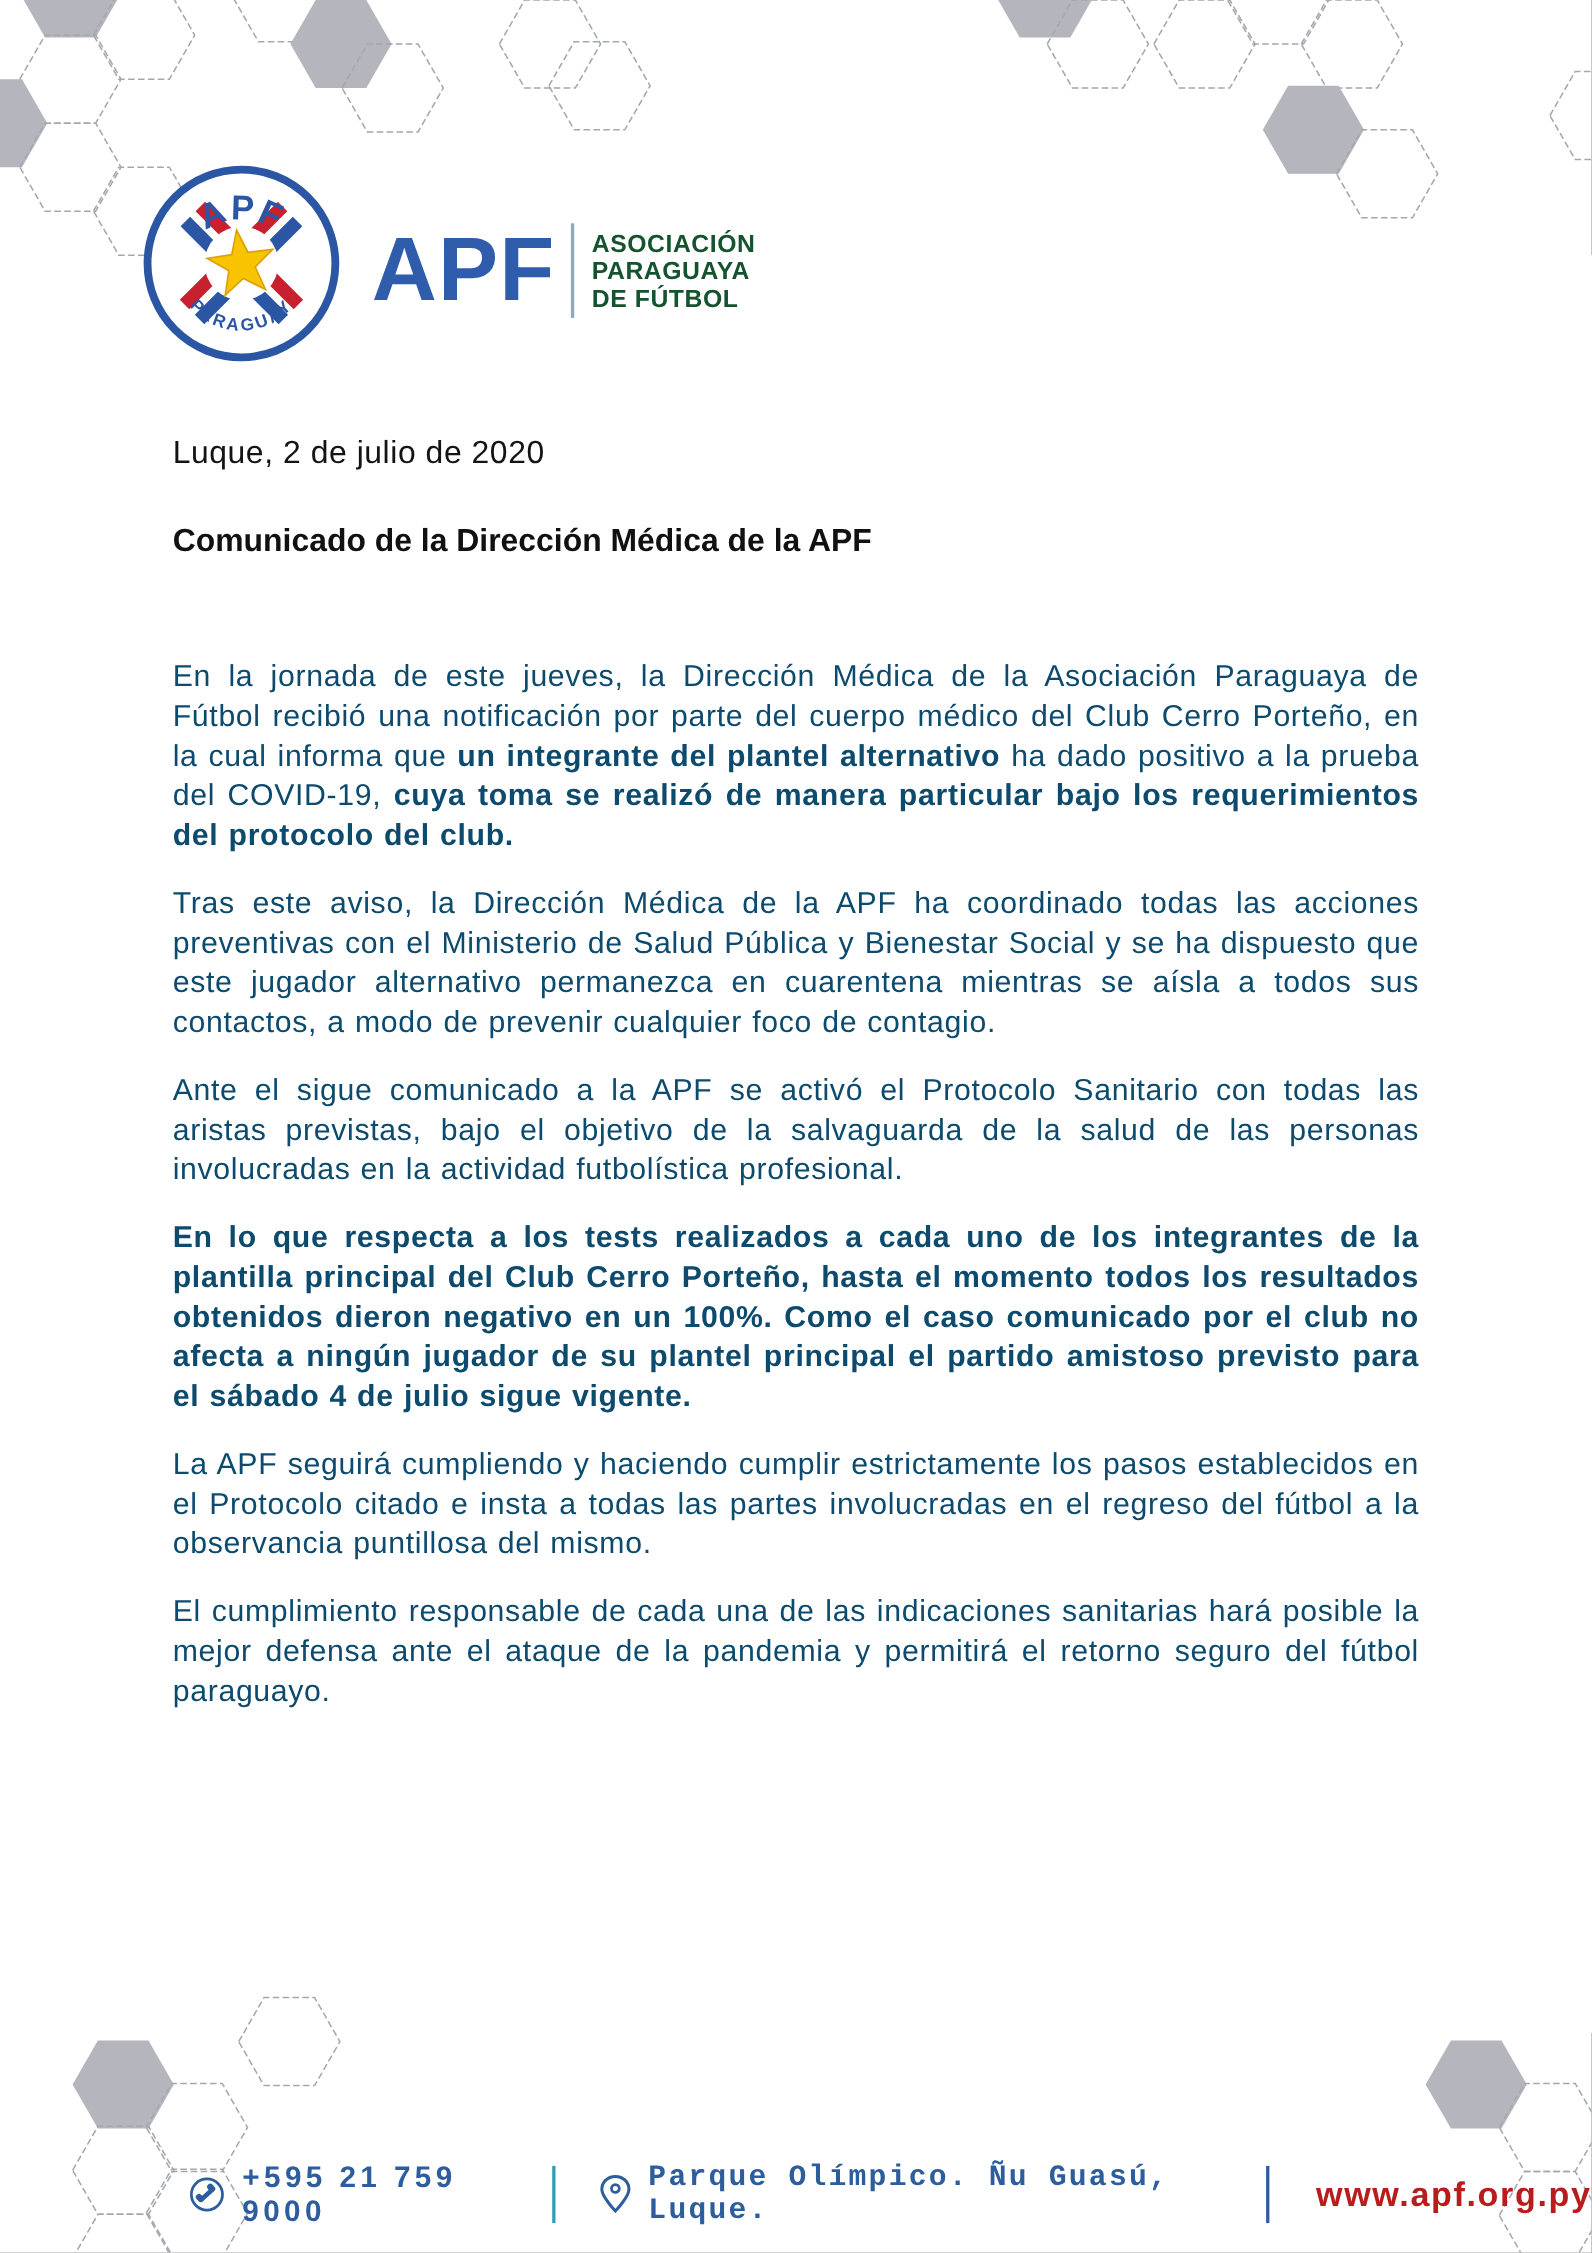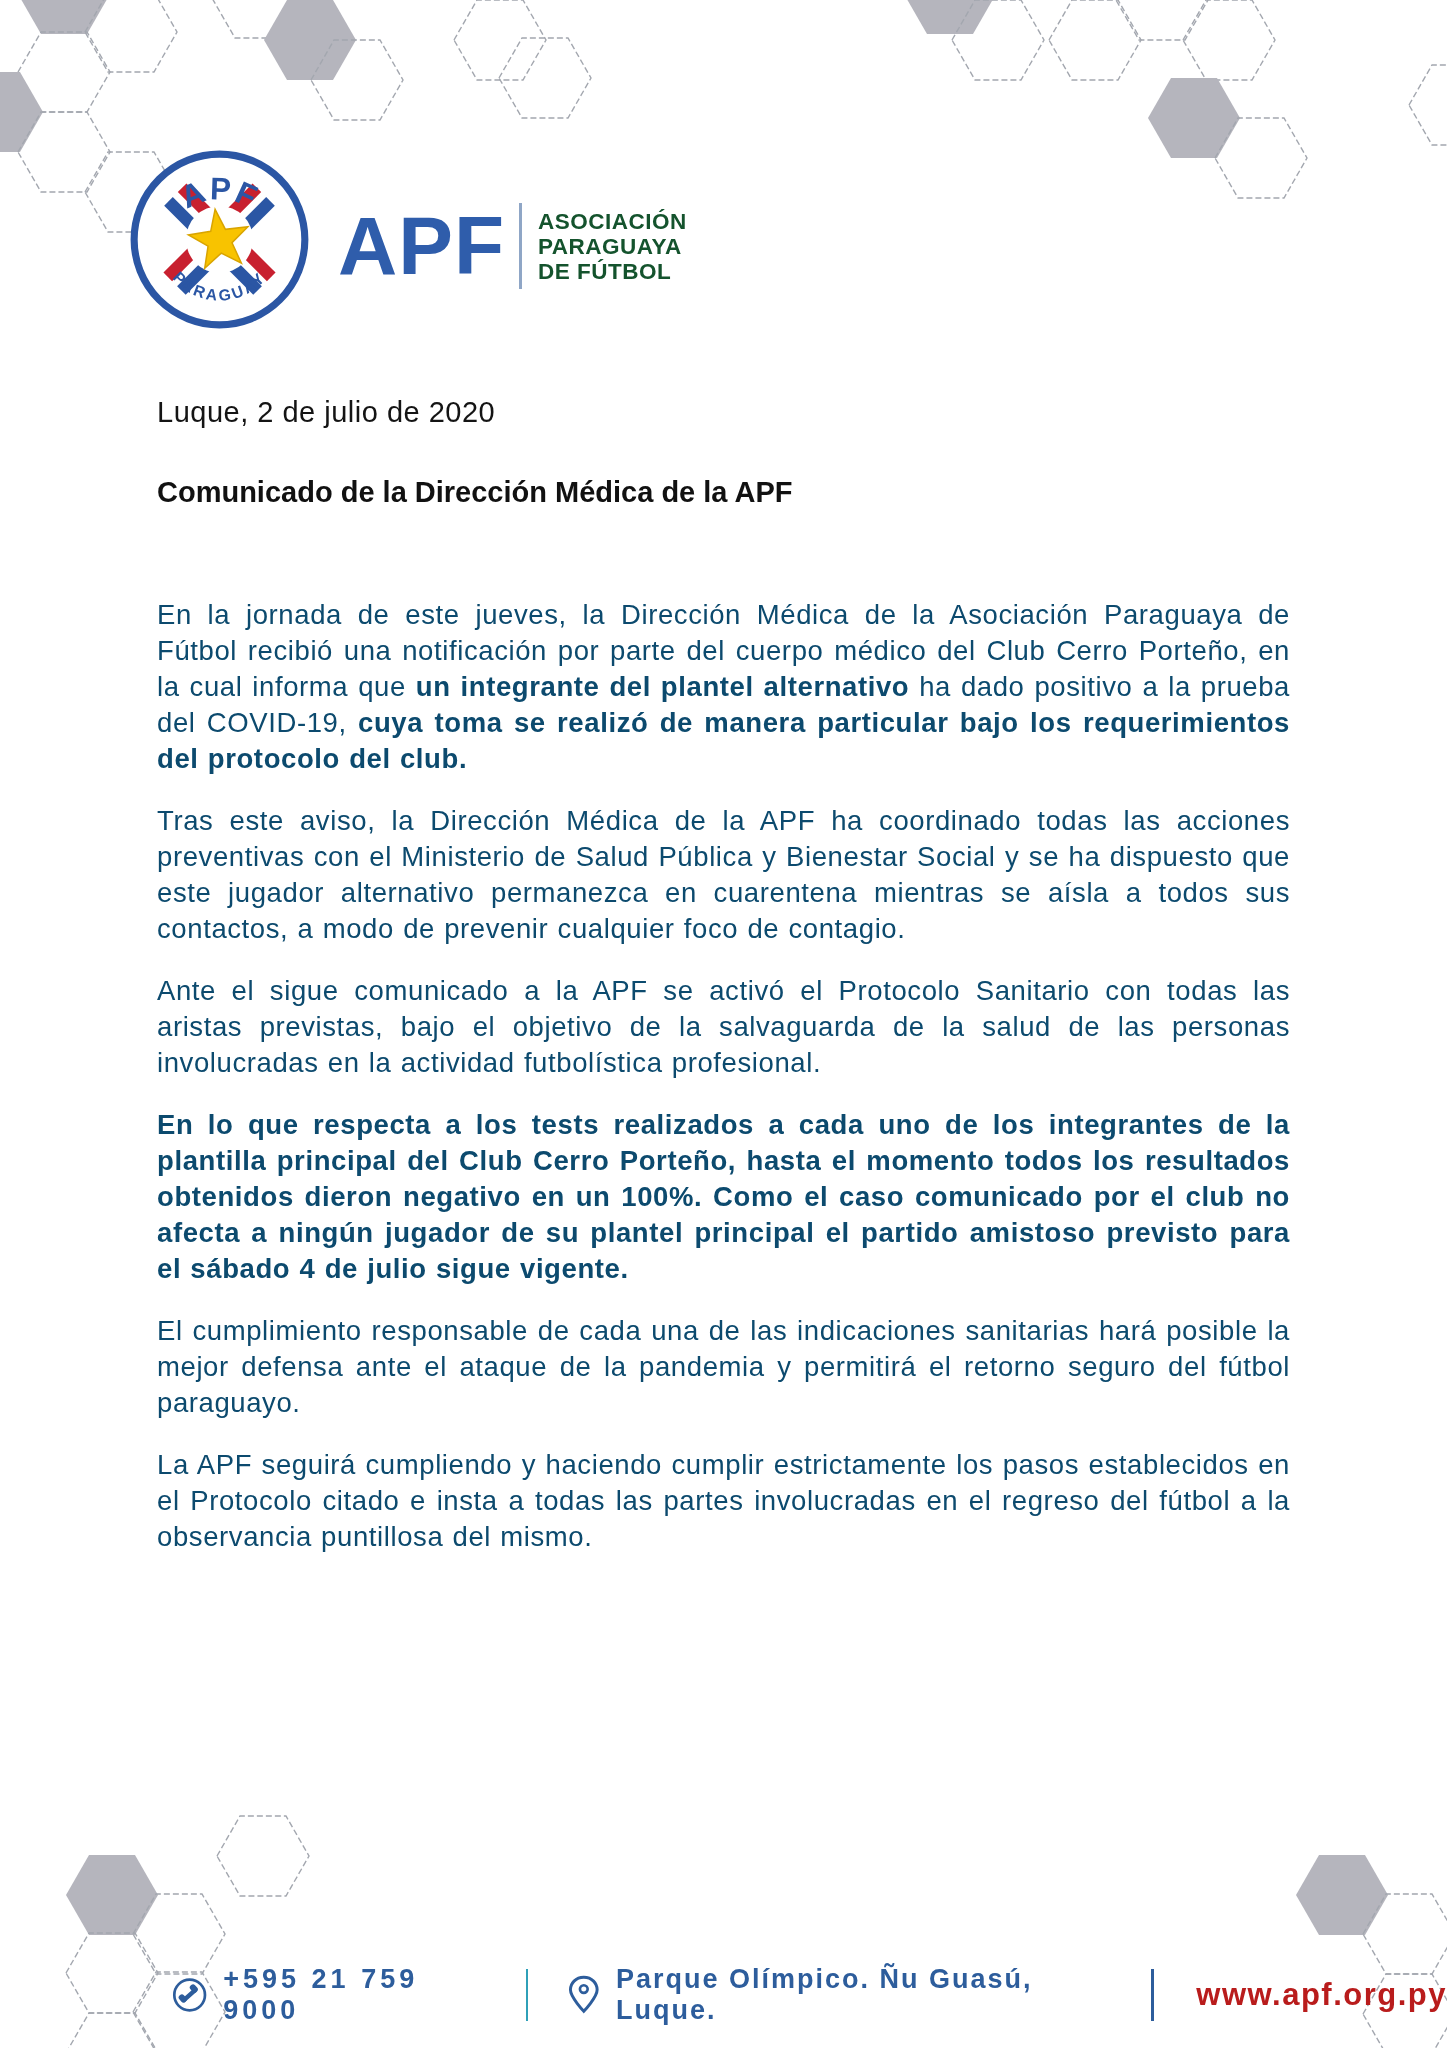--- a/index.html
+++ b/index.html
@@ -46,21 +46,21 @@
   .body-text .b { font-weight:bold; }
 
   
   .footer {
     position:absolute; left:170px; right:0; top:1964px;
     display:flex; justify-content:center; align-items:center; gap:30px;
     color:#2d5d9c;
   }
   .f-group { display:flex; align-items:center; gap:14px; }
   .f-phone { font-size:27px; font-weight:bold; letter-spacing:4px; }
-  .f-address { font-size:27px; font-weight:bold; letter-spacing:2px; }
+  .f-address { font-size:27px; font-weight:bold; letter-spacing:2px;font-family:Liberation Mono, monospace; }
   .f-div-teal { width:3px; height:52px; background:#2fa0b8; margin:0 8px; }
   .f-div-blue { width:3.5px; height:52px; background:#2d5d9c; margin:0 12px; }
   .f-site { font-size:31px; font-weight:bold; letter-spacing:1.5px; color:#b91c1c; }
   .f-icon { display:block; }
 </style>
 </head>
 <body>
 
 <div class="page">
 
@@ -141,22 +141,22 @@
 
   <div class="dateline">Luque, 2 de julio de 2020</div>
 
   <div class="doc-title">Comunicado de la Dirección Médica de la APF</div>
 
   <div class="body-text">
     <p><span>En la jornada de este jueves, la Dirección Médica de la Asociación Paraguaya de Fútbol recibió una notificación por parte del cuerpo médico del Club Cerro Porteño, en la cual informa que </span><span class="b">un integrante del plantel alternativo</span><span> ha dado positivo a la prueba del COVID-19, </span><span class="b">cuya toma se realizó de manera particular bajo los requerimientos del protocolo del club.</span></p>
     <p><span>Tras este aviso, la Dirección Médica de la APF ha coordinado todas las acciones preventivas con el Ministerio de Salud Pública y Bienestar Social y se ha dispuesto que este jugador alternativo permanezca en cuarentena mientras se aísla a todos sus contactos, a modo de prevenir cualquier foco de contagio.</span></p>
     <p><span>Ante el sigue comunicado a la APF se activó el Protocolo Sanitario con todas las aristas previstas, bajo el objetivo de la salvaguarda de la salud de las personas involucradas en la actividad futbolística profesional.</span></p>
     <p><span class="b">En lo que respecta a los tests realizados a cada uno de los integrantes de la plantilla principal del Club Cerro Porteño, hasta el momento todos los resultados obtenidos dieron negativo en un 100%. Como el caso comunicado por el club no afecta a ningún jugador de su plantel principal el partido amistoso previsto para el sábado 4 de julio sigue vigente.</span></p>
+    <p><span>La APF seguirá cumpliendo y haciendo cumplir estrictamente los pasos establecidos en el Protocolo citado e insta a todas las partes involucradas en el regreso del fútbol a la observancia puntillosa del mismo.</span></p>
     <p><span>El cumplimiento responsable de cada una de las indicaciones sanitarias hará posible la mejor defensa ante el ataque de la pandemia y permitirá el retorno seguro del fútbol paraguayo.</span></p>
-    <p><span>La APF seguirá cumpliendo y haciendo cumplir estrictamente los pasos establecidos en el Protocolo citado e insta a todas las partes involucradas en el regreso del fútbol a la observancia puntillosa del mismo.</span></p>
   </div>
 
   <div class="footer">
     <div class="f-group">
       <svg class="f-icon" width="42" height="42" viewBox="-16 -16 32 32" xmlns="http://www.w3.org/2000/svg">
         <circle cx="0" cy="0" r="12.5" fill="none" stroke="#2d5d9c" stroke-width="2.2"></circle>
         <g transform="rotate(-42)" fill="#2d5d9c">
           <rect x="-7.5" y="-1.8" width="15" height="3.6" rx="1.8"></rect>
           <rect x="-8.6" y="-5.2" width="5" height="7" rx="2.2"></rect>
           <rect x="3.6" y="-5.2" width="5" height="7" rx="2.2"></rect>

